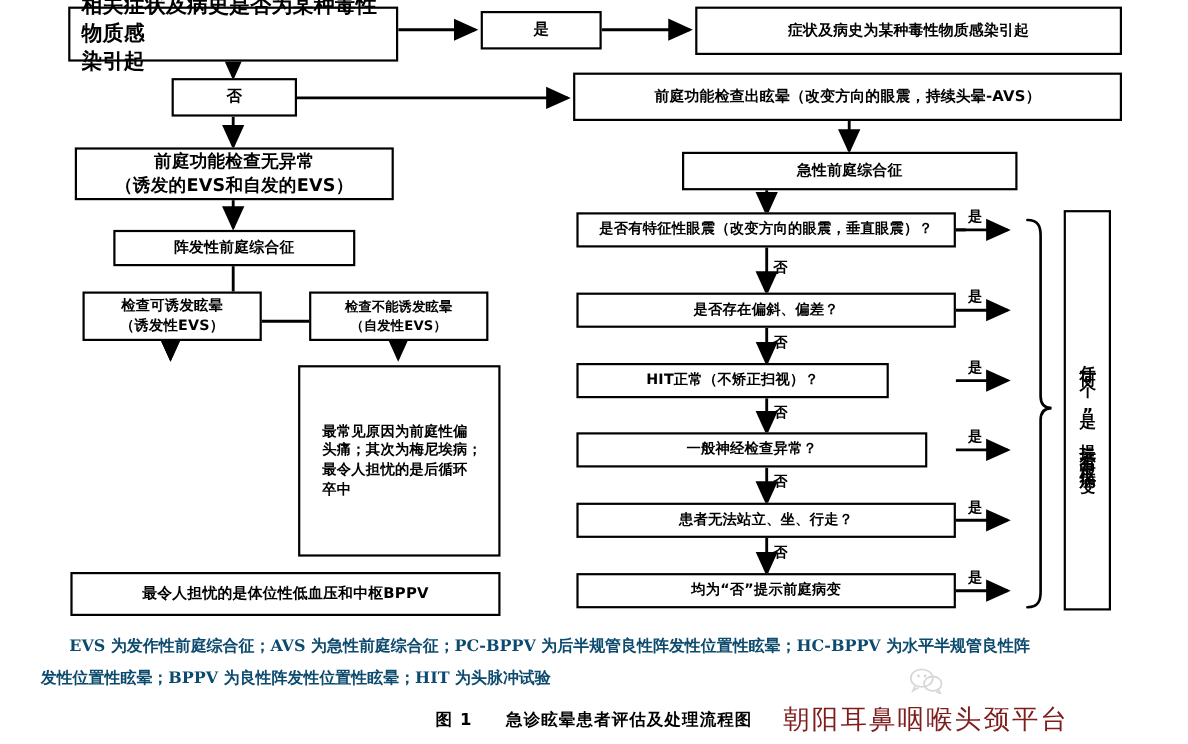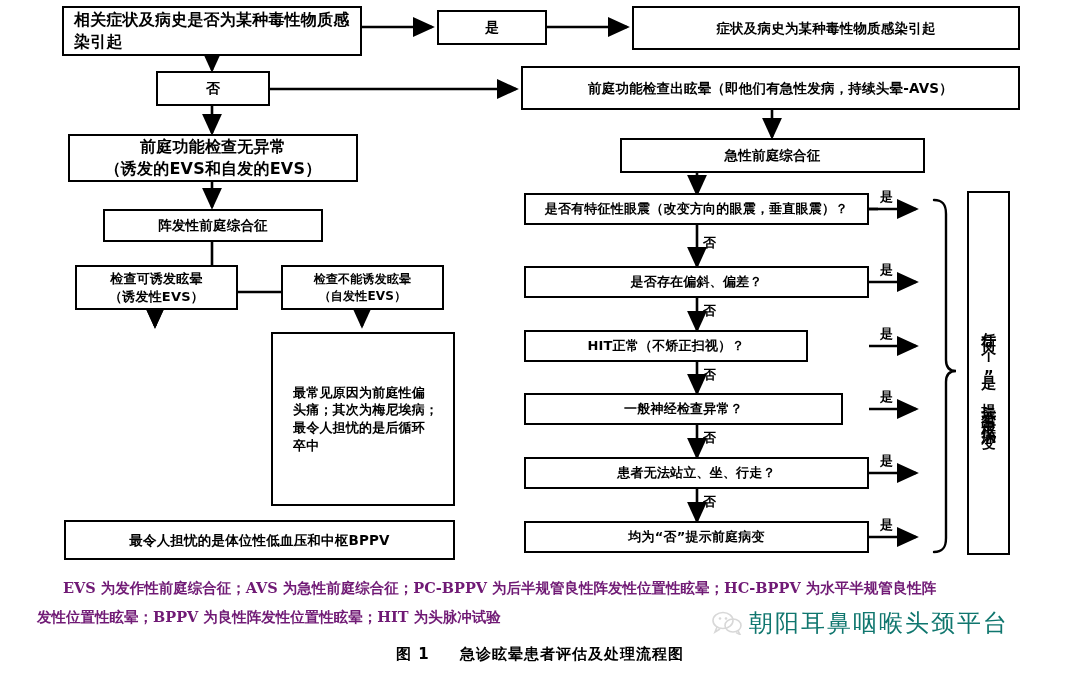--- a/index.html
+++ b/index.html
@@ -63,42 +63,43 @@
     height: 676px;
     z-index: 1;
     pointer-events: none;
   }
   .footnote {
     position: absolute;
     font-family: "DejaVu Serif", "Liberation Serif", serif;
     font-weight: bold;
     font-size: 14.5px;
     line-height: 1.85;
-    color: #701a75;
+    color: #0c4a6e;
     z-index: 3;
   }
   .caption {
     position: absolute;
     width: 1080px;
     text-align: center;
     font-weight: bold;
     font-size: 15px;
     letter-spacing: 1px;
     z-index: 3;
   }
   .watermark {
     position: absolute;
     display: flex;
     align-items: center;
     gap: 7px;
-    color: #0f766e;
+    color: #7f1d1d;
     font-size: 24px;
     letter-spacing: 2px;
     z-index: 2;
     white-space: nowrap;
+    flex-direction: column;
   }
   .watermark svg { display: block; }
 </style>
 </head>
 <body>
 
 <div id="stage">
 
   <svg class="wires" viewBox="0 0 1080 676">
     <defs>
@@ -155,39 +156,39 @@
 
       <path d="M869,209 L878,209"></path>
     </g>
 
     <g stroke="#000" stroke-width="2.4" fill="none" stroke-linecap="round">
       <path d="M934,200 C944,200 946,206 946,214 L946,360 C946,368 950,371 956,371
                C950,371 946,374 946,382 L946,538 C946,546 944,552 934,552"></path>
     </g>
   </svg>
 
-  <div class="node" style="left:62px; top:6px; width:300px; height:50px; font-size:16px; justify-content:flex-start; text-align:left; padding:4px 10px;">
+  <div class="node" style="left:62px; top:6px; width:300px; height:50px; font-size:19px; justify-content:flex-start; text-align:left; padding:4px 10px;">
     <span class="txt" style="white-space:pre-line;">相关症状及病史是否为某种毒性物质感
 染引起</span>
   </div>
 
   <div class="node" style="left:437px; top:10px; width:110px; height:35px; font-size:14px;">
     <span class="txt">是</span>
   </div>
 
   <div class="node" style="left:632px; top:6px; width:388px; height:44px; font-size:13.5px;">
     <span class="txt">症状及病史为某种毒性物质感染引起</span>
   </div>
 
   <div class="node" style="left:156px; top:71px; width:114px; height:35px; font-size:14px;">
     <span class="txt">否</span>
   </div>
 
   <div class="node" style="left:521px; top:66px; width:499px; height:44px; font-size:13.5px;">
-    <span class="txt">前庭功能检查出眩晕（即他们有急性发病，持续头晕-AVS）</span>
+    <span class="txt">前庭功能检查出眩晕（改变方向的眼震，持续头晕-AVS）</span>
   </div>
 
   <div class="node" style="left:68px; top:134px; width:290px; height:48px; font-size:16px;">
     <span class="txt" style="white-space:pre-line;">前庭功能检查无异常
 （诱发的EVS和自发的EVS）</span>
   </div>
 
   <div class="node" style="left:103px; top:209px; width:220px; height:33px; font-size:13.5px;">
     <span class="txt">阵发性前庭综合征</span>
   </div>

